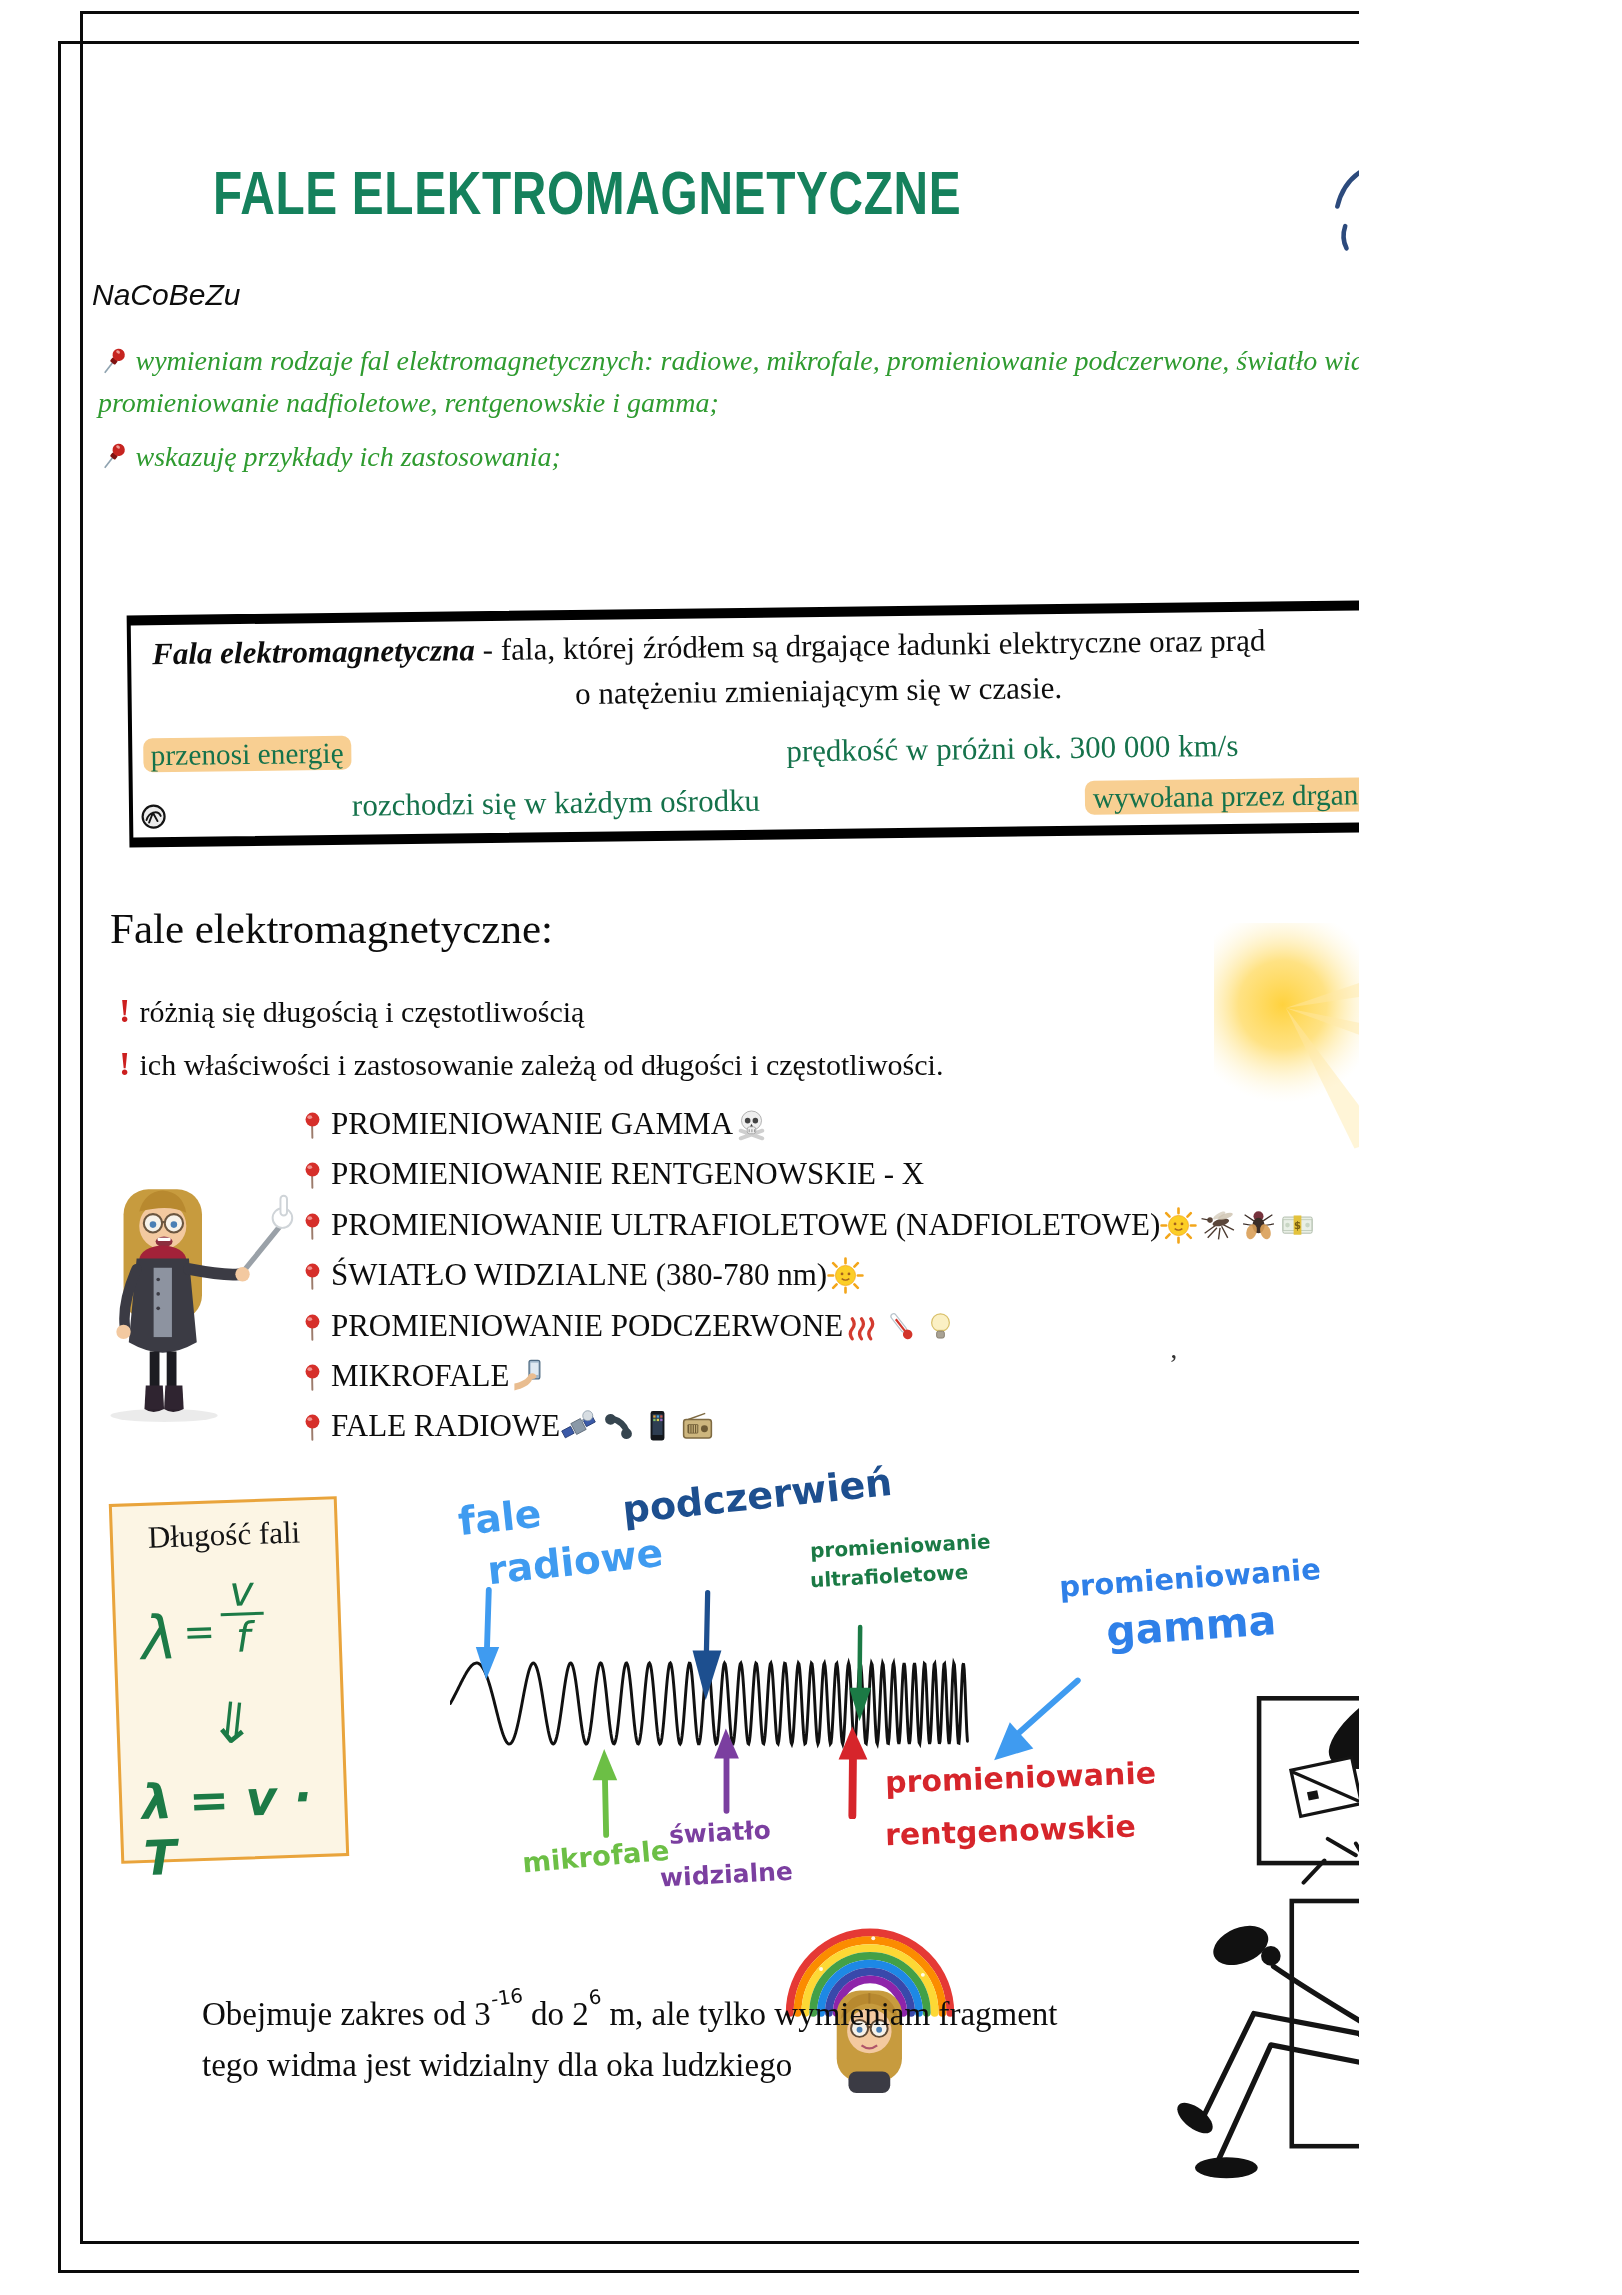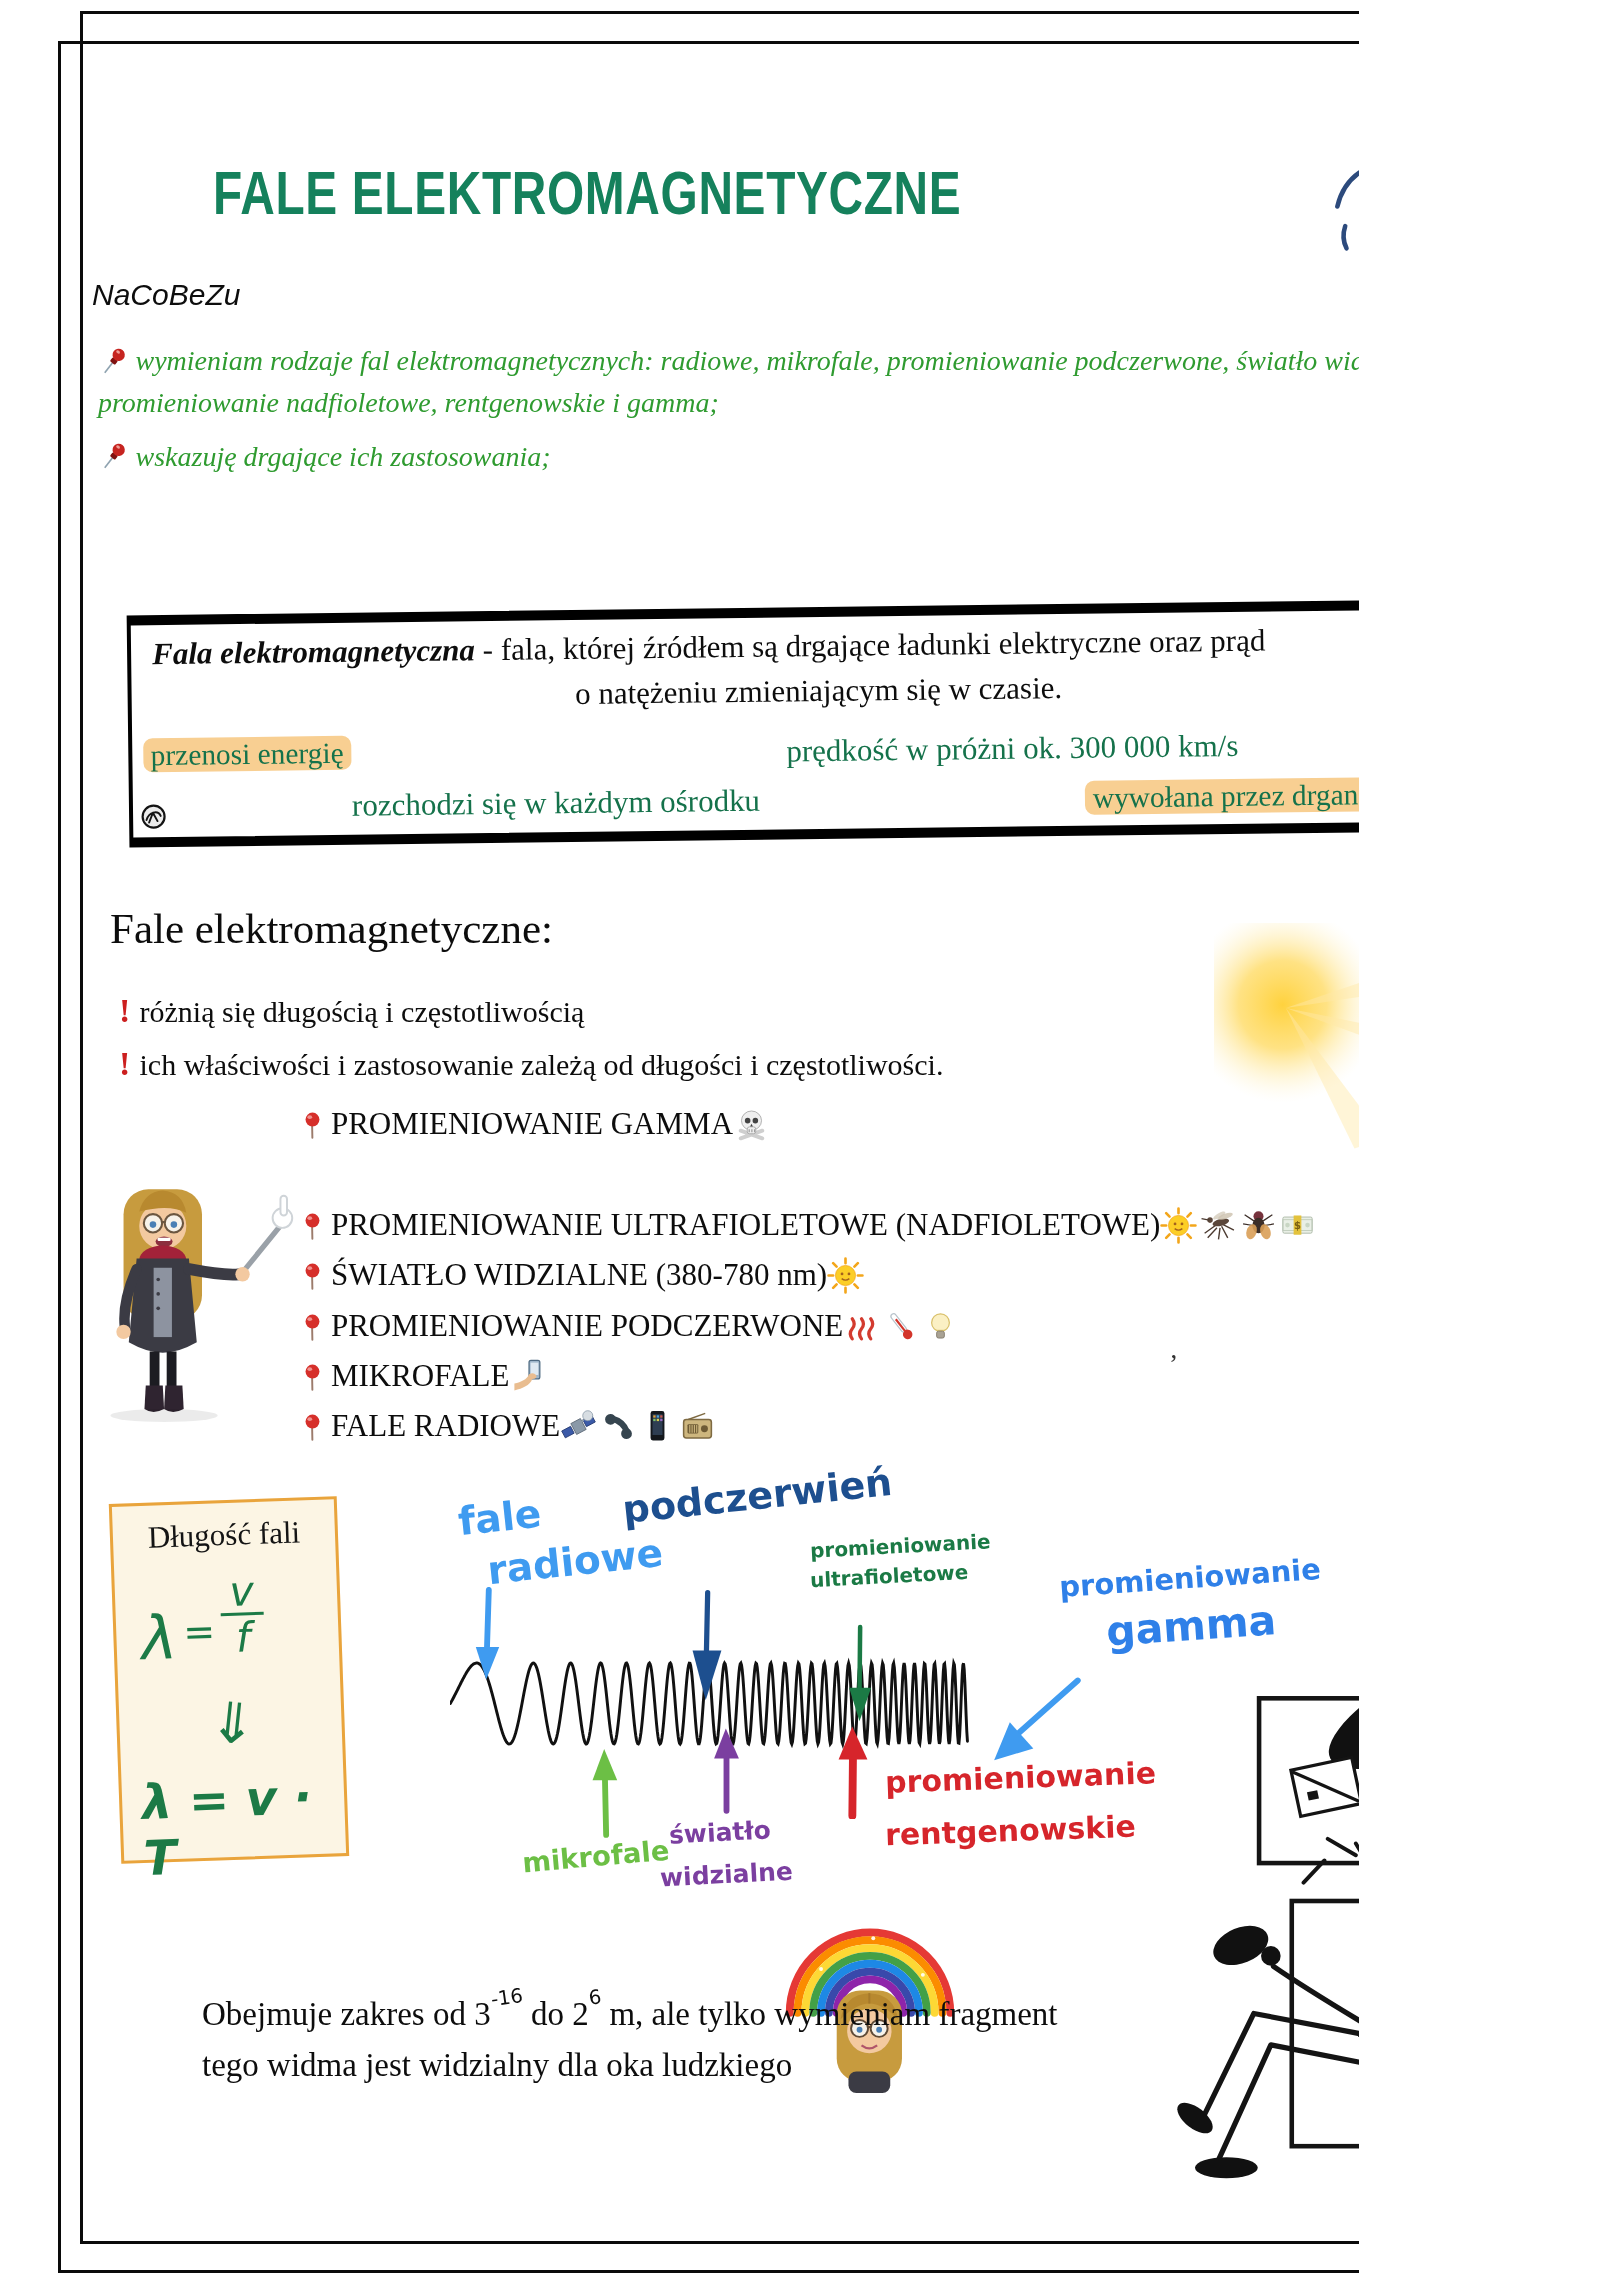--- a/index.html
+++ b/index.html
@@ -125,21 +125,21 @@
               <ellipse cx="20.5" cy="8" rx="3.2" ry="2.2" fill="#ee9d96"></ellipse>
             </g>
           </svg></span><span>wymieniam rodzaje fal elektromagnetycznych: radiowe, mikrofale, promieniowanie podczerwone, światło widzialne, promieniowanie nadfioletowe, rentgenowskie i gamma;</span></p>
     <p><span class="pin-inline"><svg viewBox="0 0 48 48">
             <g transform="rotate(38 24 24)">
               <path d="M24 26 L24 46" stroke="#8fa3b0" stroke-width="2.6"></path>
               <rect x="19" y="19" width="10" height="8" rx="2" fill="#7f1210"></rect>
               <circle cx="24" cy="11" r="9.5" fill="#c62420"></circle>
               <ellipse cx="20.5" cy="8" rx="3.2" ry="2.2" fill="#ee9d96"></ellipse>
             </g>
-          </svg></span><span>wskazuję drgające ich zastosowania;</span></p>
+          </svg></span><span>wskazuję przykłady ich zastosowania;</span></p>
   </div>
 
   <div class="abs defbox">
     <div class="defline1"><span class="term">Fala elektromagnetyczna</span><span> - fala, której źródłem są drgające ładunki elektryczne oraz prąd</span></div>
     <div class="defline2">o natężeniu zmieniającym się w czasie.</div>
     <div class="note hl" style="left:10.5px;top:113px;font-size:29.4px;">przenosi energię</div>
     <div class="note" style="left:654px;top:116px;font-size:31px;">prędkość w próżni ok. 300 000 km/s</div>
     <div class="note" style="left:219px;top:165px;font-size:31px;">rozchodzi się w każdym ośrodku</div>
     <div class="note hl" style="left:952px;top:167px;font-size:29.4px;">wywołana przez drgania</div>
     <div class="circlemark" style="right:9.2px;top:2.6px;">
@@ -214,20 +214,25 @@
               <path d="M10 32 L38 42 M38 32 L10 42" stroke="#cfcfcf" stroke-width="5" stroke-linecap="round"></path>
               <ellipse cx="24" cy="19" rx="13" ry="12.5" fill="#efefef" stroke="#9e9e9e"></ellipse>
               <rect x="18.5" y="27" width="11" height="9" rx="3" fill="#efefef" stroke="#9e9e9e"></rect>
               <circle cx="19" cy="19" r="3.6" fill="#424242"></circle>
               <circle cx="29" cy="19" r="3.6" fill="#424242"></circle>
               <path d="M24 23 l-1.8 3.5 h3.6 z" fill="#424242"></path>
               <path d="M21 30 v4 M24.5 30 v4 M28 30 v4" stroke="#9e9e9e" stroke-width="1.6"></path>
             </svg>
           </span>
         </span></div>
+    <div class="spec-row" style="top:50px;"><span class="spec-pin"><svg viewBox="0 0 48 48">
+            <path d="M23.4 26 L23.8 45" stroke="#9c7b6b" stroke-width="3.2" stroke-linecap="round"></path>
+            <circle cx="24" cy="15" r="11.5" fill="#d62f2a"></circle>
+            <ellipse cx="19.5" cy="11" rx="4" ry="3" fill="#f19f9b" opacity=".9"></ellipse>
+          </svg></span><span>PROMIENIOWANIE RENTGENOWSKIE - X</span><span class="spec-icons"></span></div>
     <div class="spec-row" style="top:101px;"><span class="spec-pin"><svg viewBox="0 0 48 48">
             <path d="M23.4 26 L23.8 45" stroke="#9c7b6b" stroke-width="3.2" stroke-linecap="round"></path>
             <circle cx="24" cy="15" r="11.5" fill="#d62f2a"></circle>
             <ellipse cx="19.5" cy="11" rx="4" ry="3" fill="#f19f9b" opacity=".9"></ellipse>
           </svg></span><span>PROMIENIOWANIE ULTRAFIOLETOWE (NADFIOLETOWE)</span><span class="spec-icons">
           <span class="ic">
             <svg viewBox="0 0 48 48">
               <g stroke="#f3a61b" stroke-width="3.4" stroke-linecap="round">
                 <path d="M24 2 v6 M24 40 v6 M2 24 h6 M40 24 h6 M8 8 l4.4 4.4 M35.6 35.6 L40 40 M40 8 l-4.4 4.4 M12.4 35.6 L8 40"></path>
               </g>

